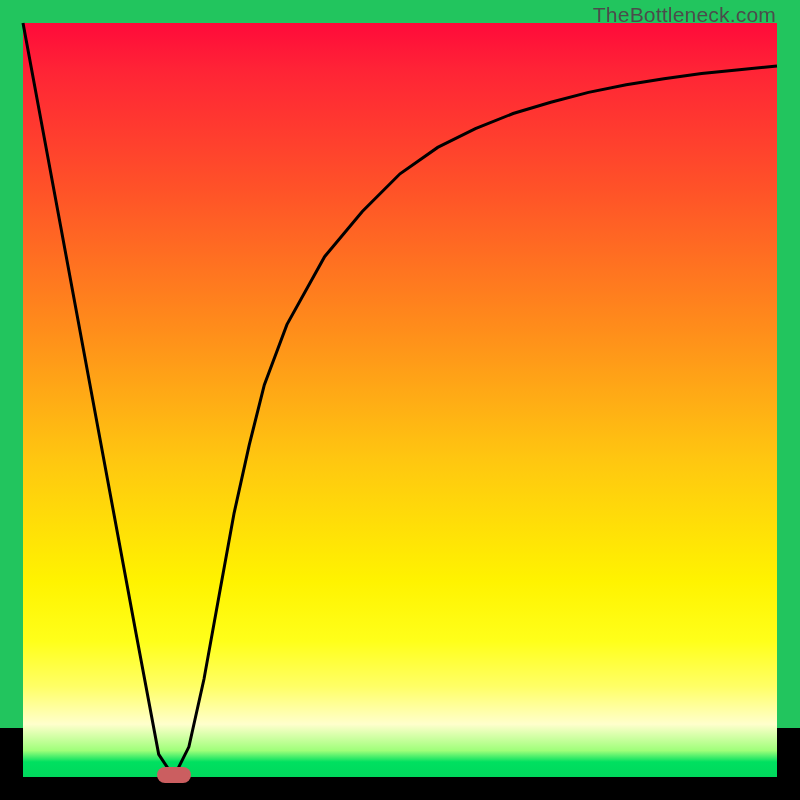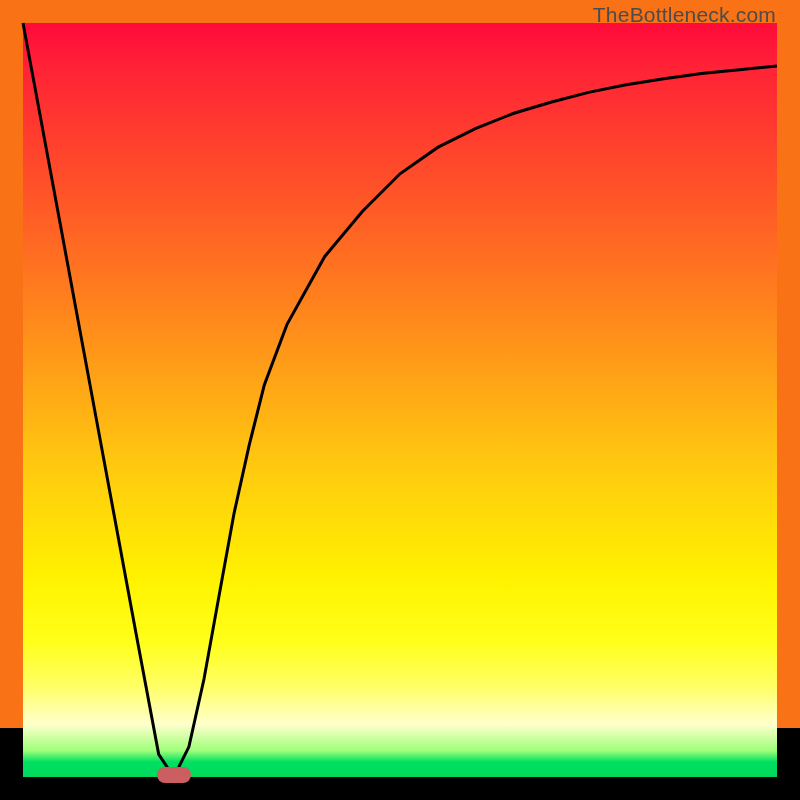--- a/index.html
+++ b/index.html
@@ -8,21 +8,21 @@
     width: 800px;
     height: 800px;
     overflow: hidden;
     background: #000;
     font-family: Arial, Helvetica, sans-serif;
   }
   .frame {
     position: relative;
     width: 800px;
     height: 728px;
-    background: #f97316;
+    background: #22c55e;
     text-decoration: underline;
   }
   .plot-area {
     position: absolute;
     left: 23px;
     top: 23px;
     width: 754px;
     height: 754px;
     background: linear-gradient(to bottom,
       #ff0a3a 0%,

